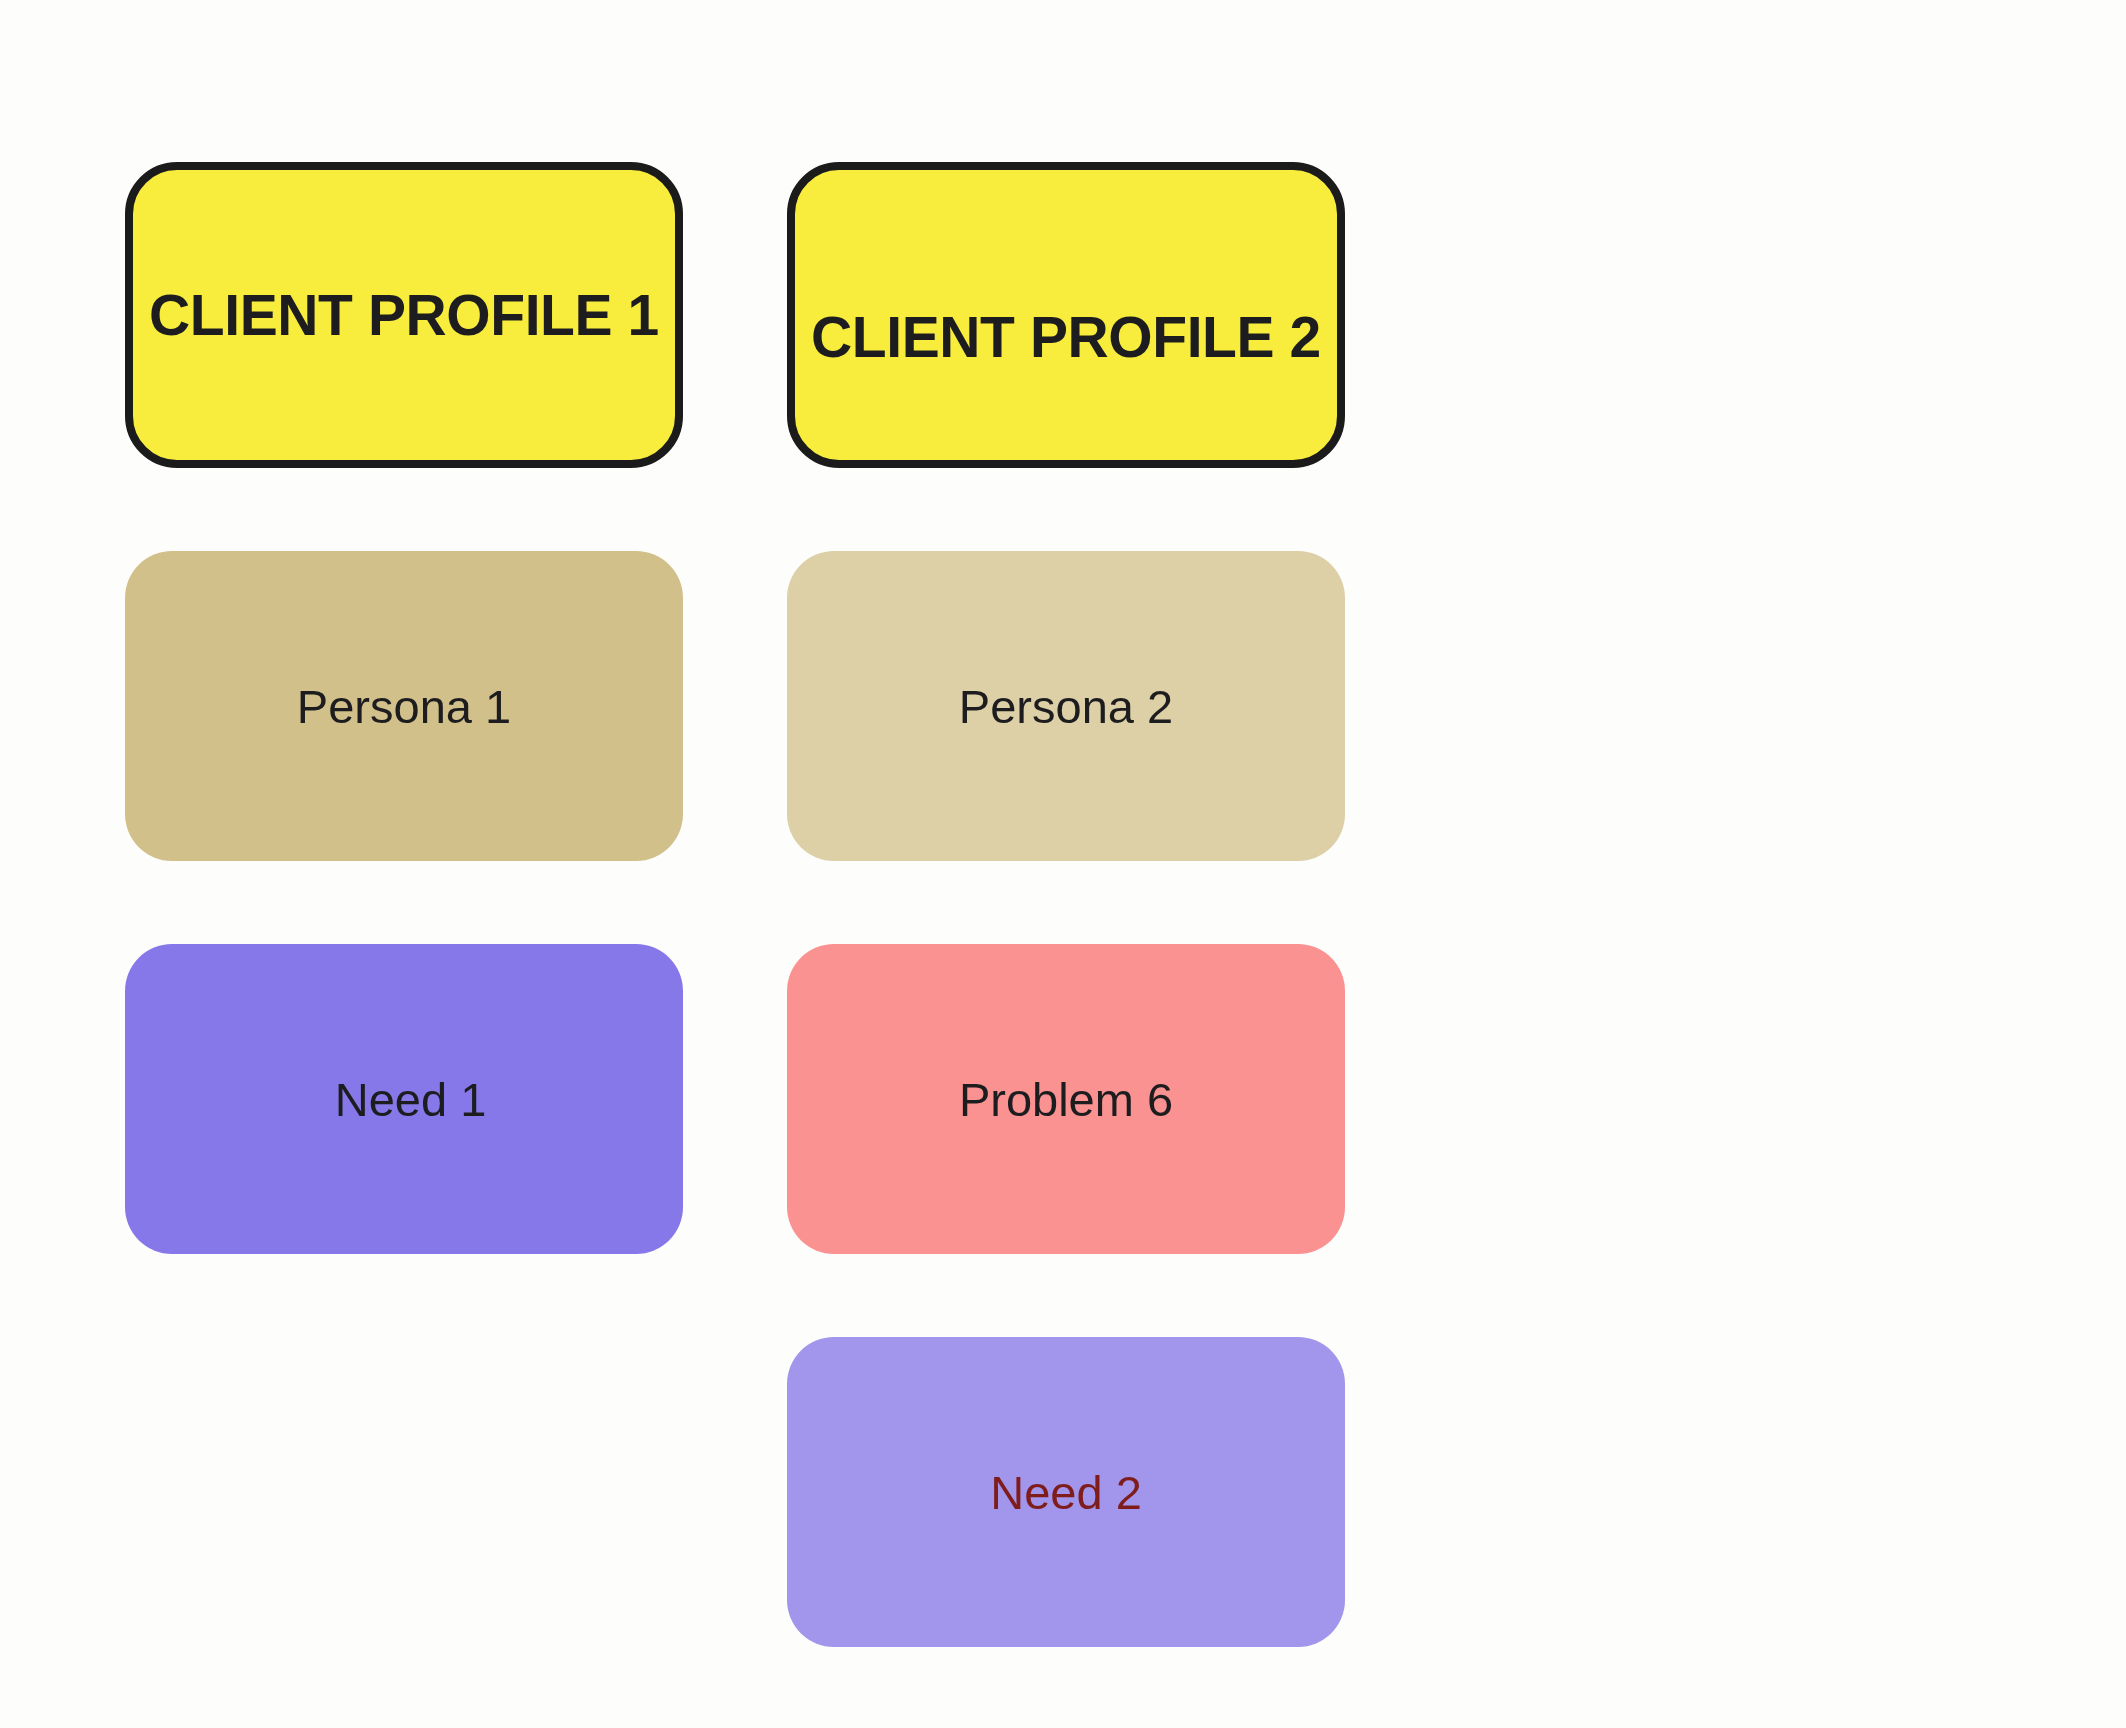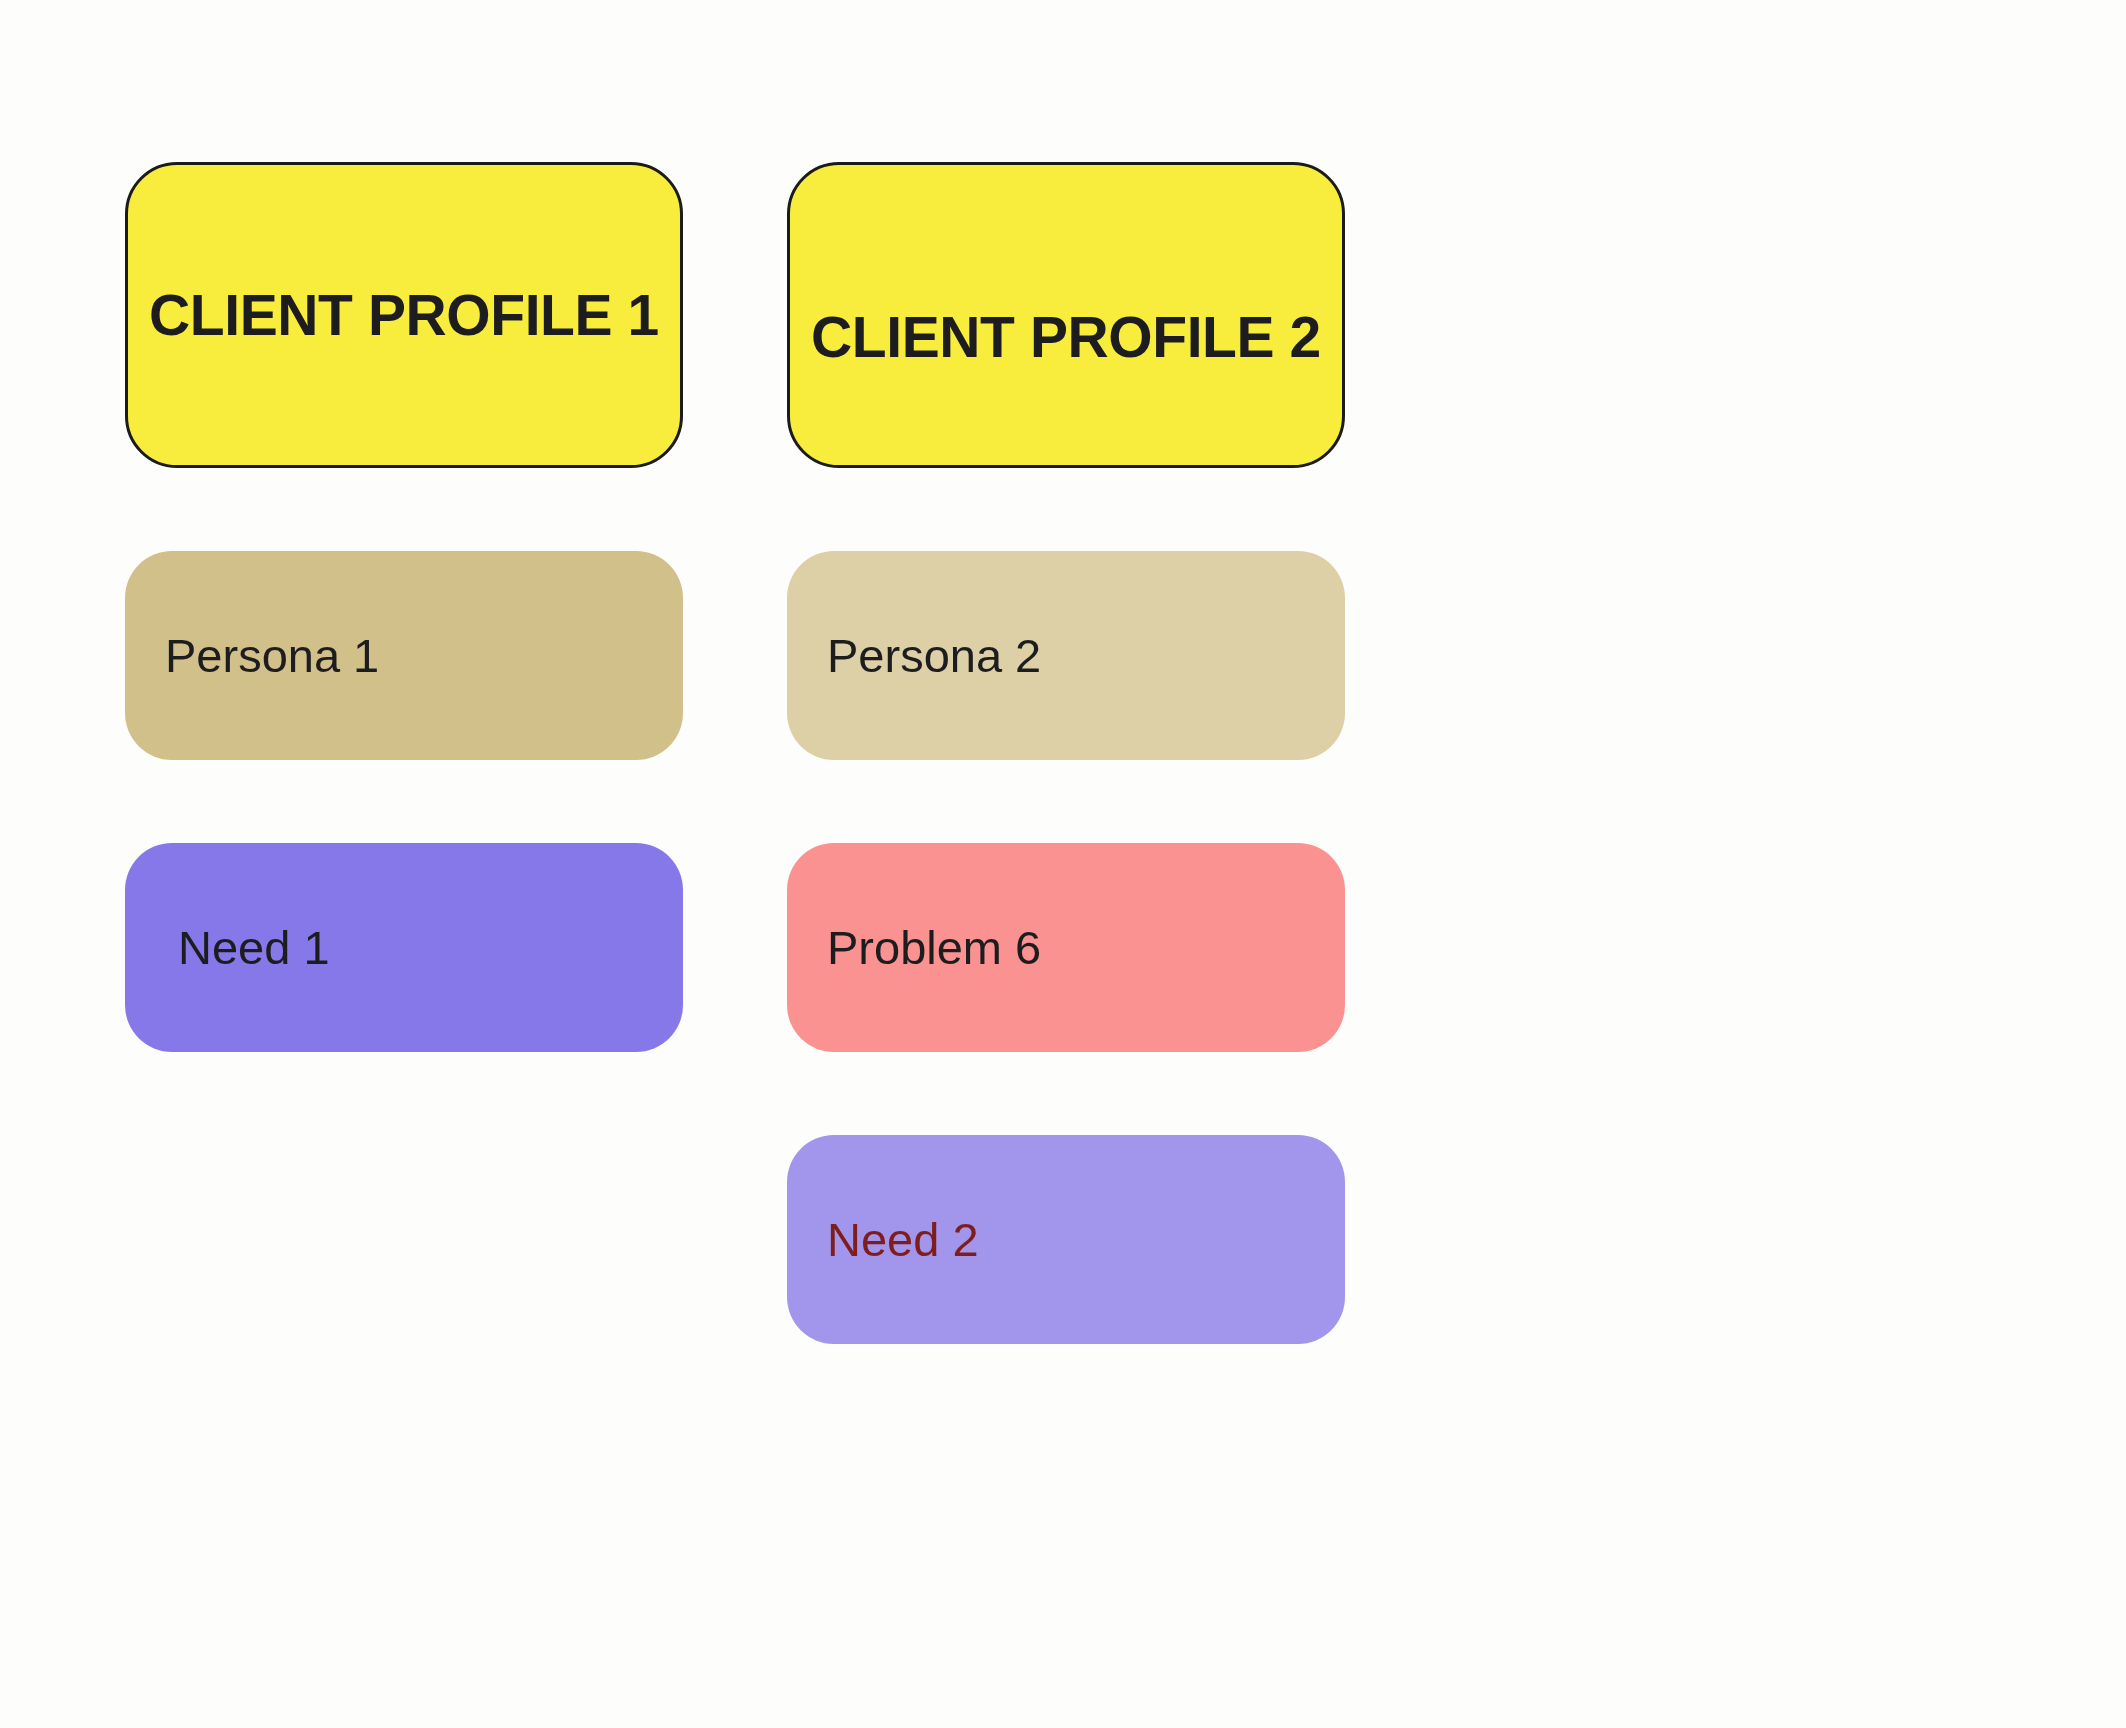--- a/index.html
+++ b/index.html
@@ -24,40 +24,40 @@
   }
   .column {
     display: flex;
     flex-direction: column;
     gap: 83px;
   }
   .header-box {
     box-sizing: border-box;
     width: 558px;
     height: 306px;
-    border: 3px solid #f97316;
+    border: 8px solid #f97316;
     border-radius: 52px;
     display: flex;
     align-items: center;
     justify-content: center;
   }
   .header-box .label {
     font-size: 57px;
     font-weight: bold;
     letter-spacing: -0.4px;
     white-space: nowrap;
   }
   .cell-box {
     box-sizing: border-box;
     width: 558px;
-    height: 209px;
+    height: 310px;
     border-radius: 47px;
     display: flex;
     align-items: center;
-    padding-left: 40px;
+    justify-content: center;
   }
   .cell-box .label {
     font-size: 47px;
     font-weight: 400;
     white-space: nowrap;
   }
 </style>
 </head>
 <body>
 

